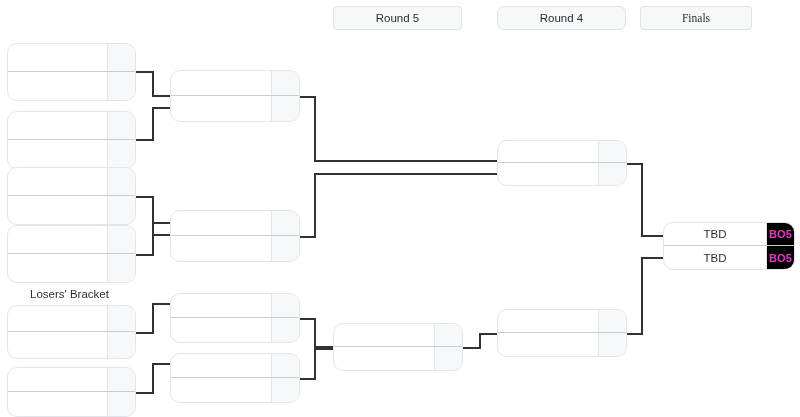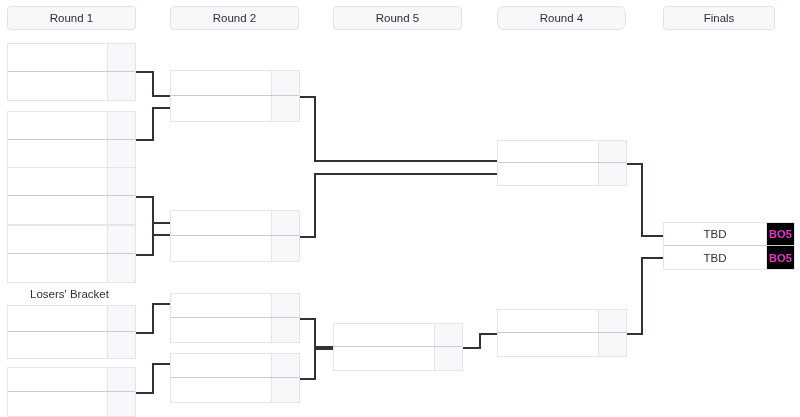--- a/index.html
+++ b/index.html
@@ -38,21 +38,21 @@
     text-align: center;
     white-space: nowrap;
   }
 
   
   .match {
     position: absolute;
     box-sizing: border-box;
     border: 1px solid #e2e5e9;
     background: #ffffff;
-    border-radius: 0;
+    border-radius: 10px;
     overflow: hidden;
   }
   .match-row {
     position: relative;
     box-sizing: border-box;
     height: 50%;
     display: flex;
     align-items: center;
   }
   .match-row.top {
@@ -102,25 +102,23 @@
     position: absolute;
     font-size: 11.5px;
     color: #2b2f36;
     white-space: nowrap;
   }
 </style>
 </head>
 <body>
 
 <div id="bracket-root">
-    <div class="round-header" style="left: 7px; top: 6px; width: 129px;">Round 1</div>
-    <div class="round-header" style="left: 170px; top: 6px; width: 129px;">Round 2</div>
     <div class="round-header" style="left: 333px; top: 6px; width: 129px;">Round 5</div>
     <div class="round-header" style="left: 497px; top: 6px; width: 129px; border-radius: 7px;">Round 4</div>
-    <div class="round-header" style="left: 663px; top: 6px; width: 112px;">Finals</div>
+    <div class="round-header" style="left: 640px; top: 6px; width: 112px; font-family: Liberation Serif, serif;">Finals</div>
     <div class="conn h" style="left: 136px; top: 71px; width: 18px; background: rgb(47, 51, 56);"></div>
     <div class="conn v" style="left: 152px; top: 71px; height: 26px; background: rgb(47, 51, 56);"></div>
     <div class="conn h" style="left: 152px; top: 95px; width: 20px; background: rgb(47, 51, 56);"></div>
     <div class="conn h" style="left: 136px; top: 139px; width: 18px; background: rgb(47, 51, 56);"></div>
     <div class="conn v" style="left: 152px; top: 107px; height: 34px; background: rgb(47, 51, 56);"></div>
     <div class="conn h" style="left: 152px; top: 107px; width: 20px; background: rgb(47, 51, 56);"></div>
     <div class="conn h" style="left: 136px; top: 196px; width: 18px; background: rgb(47, 51, 56);"></div>
     <div class="conn v" style="left: 152px; top: 196px; height: 40px; background: rgb(47, 51, 56);"></div>
     <div class="conn h" style="left: 152px; top: 234px; width: 20px; background: rgb(47, 51, 56);"></div>
     <div class="conn h" style="left: 136px; top: 254px; width: 18px; background: rgb(47, 51, 56);"></div>

